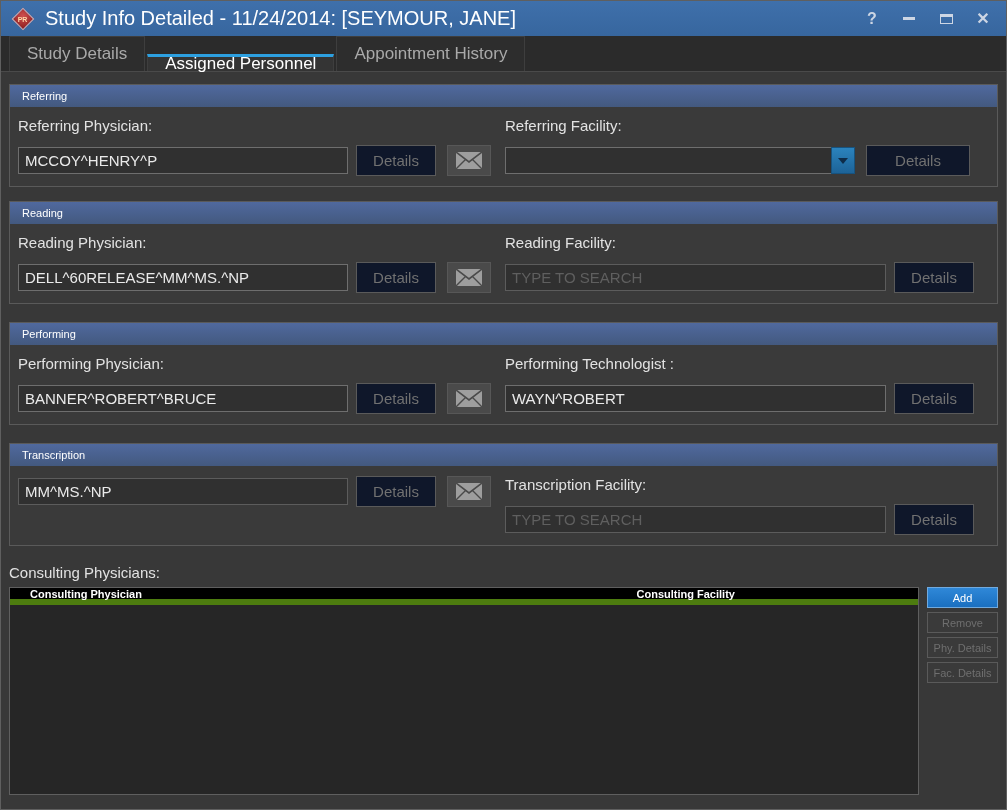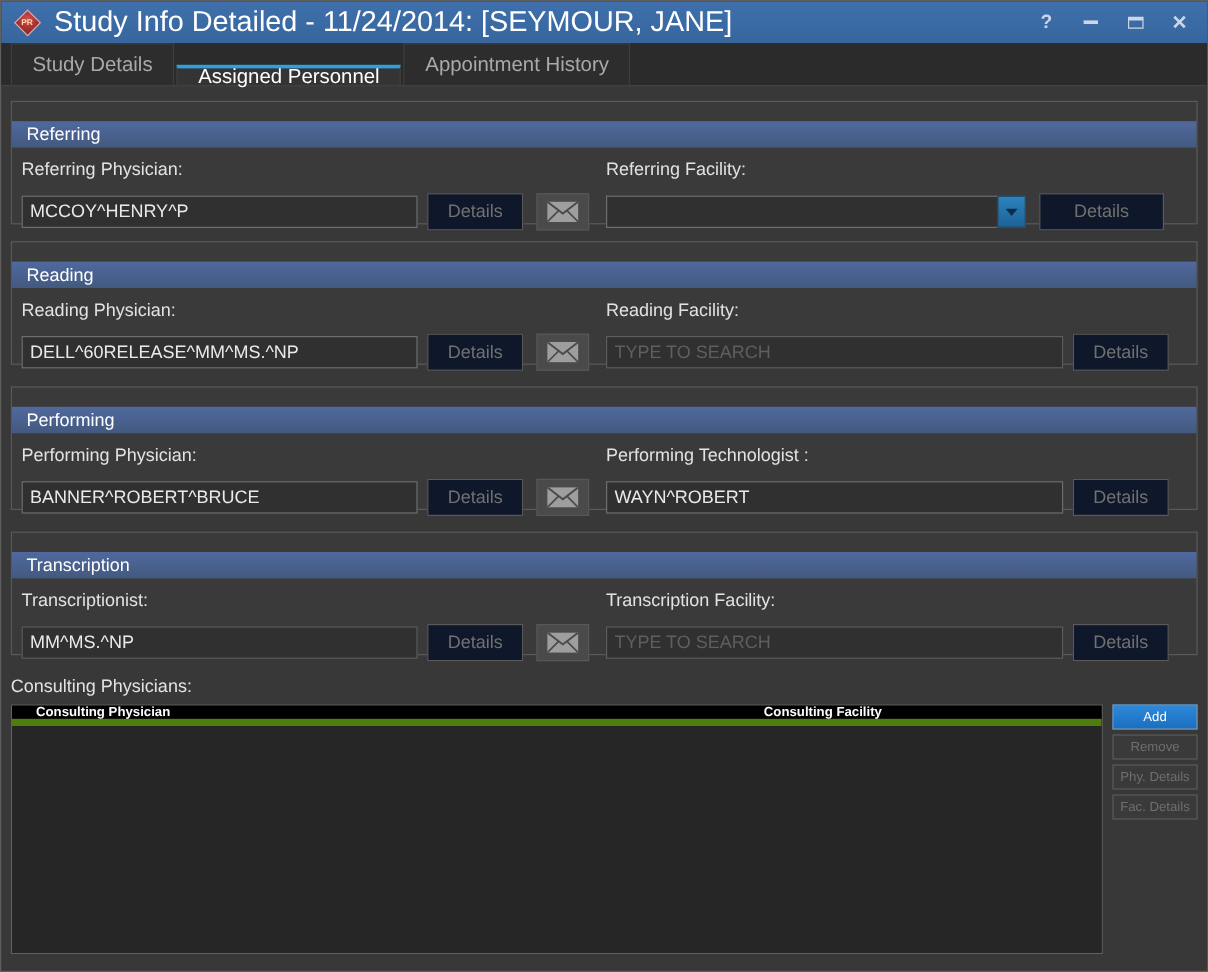--- a/index.html
+++ b/index.html
@@ -24,21 +24,21 @@
   .app-icon {
     width:16px; height:16px;
     transform:rotate(45deg);
     background:radial-gradient(circle at 35% 35%, #d05050, #8c1d1d);
     border:1px solid #d9a9a9;
     display:flex; align-items:center; justify-content:center;
     margin:0 14px 0 4px;
     flex:0 0 auto;
   }
   .app-icon span { transform:rotate(-45deg); font-size:7px; font-weight:bold; color:#ffd9a8; letter-spacing:0; }
-  .title-text { font-size:24px; color:#ffffff; white-space:nowrap; }
+  .title-text { font-size:20px; color:#ffffff; white-space:nowrap; }
   .win-controls { margin-left:auto; display:flex; align-items:center; gap:15px; }
   .wc-btn {
     width:22px; height:22px;
     display:flex; align-items:center; justify-content:center;
     color:#cdd6e4; font-size:16px; font-weight:bold;
     cursor:default;
   }
   .glyph-min { width:12px; height:3px; background:#cdd6e4; }
   .glyph-max { width:13px; height:10px; border:1px solid #cdd6e4; border-top:3px solid #cdd6e4; }
 
@@ -74,21 +74,21 @@
     margin-bottom:18px;
     background:#3a3a3a;
     position:relative;
   }
   .section.first { margin-bottom:14px; }
   .sec-header {
     height:22px;
     background:linear-gradient(#50699e,#43597f);
     display:flex; align-items:center;
     padding-left:12px;
-    font-size:15px; color:#ffffff;margin-top:16px;
+    font-size:11px; color:#ffffff;
   }
   .sec-body { position:relative; padding-top:22px; height:79px; }
   .col-left  { position:absolute; left:8px;  top:10px; width:482px; }
   .col-right { position:absolute; left:495px; top:10px; right:8px; }
   .field-label { font-size:15px; color:#e2e2e2; height:20px; margin-bottom:8px; white-space:nowrap; }
   .row { display:flex; align-items:center; gap:8px; }
 
   input.textbox {
     height:27px;
     background:#303030;
@@ -290,21 +290,20 @@
           <button class="btn-details">Details</button>
         </div>
       </div>
     </div>
   </div>
 
   <div class="section">
     <div class="sec-header">Transcription</div>
     <div class="sec-body">
       <div class="col-left">
-        <div class="field-label">Transcriptionist:</div>
         <div class="row">
           <input class="textbox w330 dim" type="text" value="MM^MS.^NP" style="">
           <button class="btn-details">Details</button>
           <button class="btn-mail">
             <svg width="26" height="17" viewBox="0 0 26 17">
               <rect x="0" y="0" width="26" height="17" fill="#9e9e9e"></rect>
               <path d="M0 0 L13 10 L26 0" fill="none" stroke="#4a4a4a" stroke-width="1.6"></path>
               <path d="M0 17 L9.5 7.5 M26 17 L16.5 7.5" fill="none" stroke="#4a4a4a" stroke-width="1.4"></path>
             </svg>
           </button>

